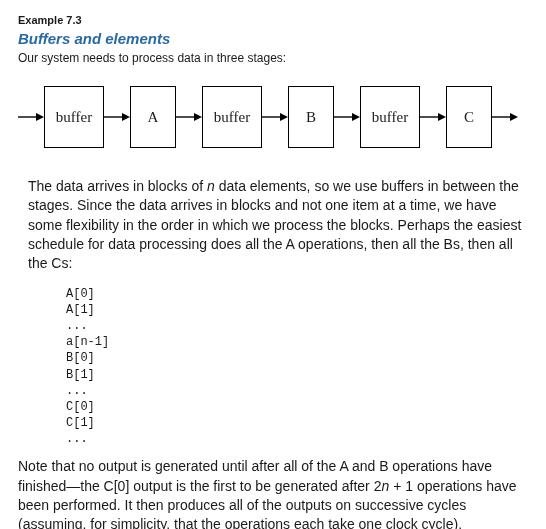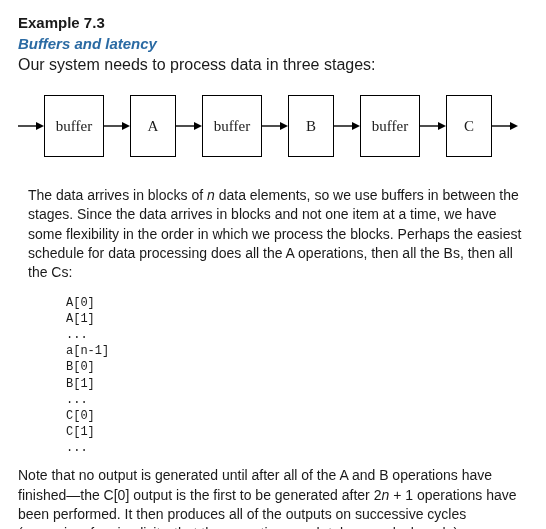--- a/index.html
+++ b/index.html
@@ -10,32 +10,32 @@
   }
   body {
     font-family: "Helvetica Neue", Helvetica, Arial, sans-serif;
     font-size: 14px;
     color: #1a1a1a;
     padding: 14px 18px 20px 18px;
     box-sizing: border-box;
   }
   .title {
     font-weight: 700;
-    font-size: 15px;
+    font-size: 11px;
     margin-bottom: 4px;
   }
   .subtitle {
     font-weight: 700;
     font-style: italic;
     color: #2a6aa3;
     font-size: 15px;
     margin-bottom: 4px;
   }
   .lead {
-    font-size: 16px;
+    font-size: 12px;
     margin-bottom: 20px;
   }
   .diagram {
     display: flex;
     align-items: center;
     margin: 10px 0 28px 0;
     height: 64px;
   }
   .box {
     border: 1px solid #000;
@@ -68,21 +68,21 @@
     font-size: 14px;
     line-height: 1.38;
     margin-top: 4px;
   }
   .nvar { font-style: italic; }
 </style>
 </head>
 <body>
 
 <div class="title">Example 7.3</div>
-<div class="subtitle">Buffers and latency</div>
+<div class="subtitle">Buffers and elements</div>
 <div class="lead">Our system needs to process data in three stages:</div>
 
 <div class="diagram">
   <svg class="arrow" width="26" height="12">
     <line x1="0" y1="6" x2="18" y2="6" stroke="#000" stroke-width="1.4"></line>
     <polygon points="18,2 26,6 18,10" fill="#000"></polygon>
   </svg>
   <div class="box buffer-box">buffer</div>
   <svg class="arrow" width="26" height="12">
     <line x1="0" y1="6" x2="18" y2="6" stroke="#000" stroke-width="1.4"></line>

